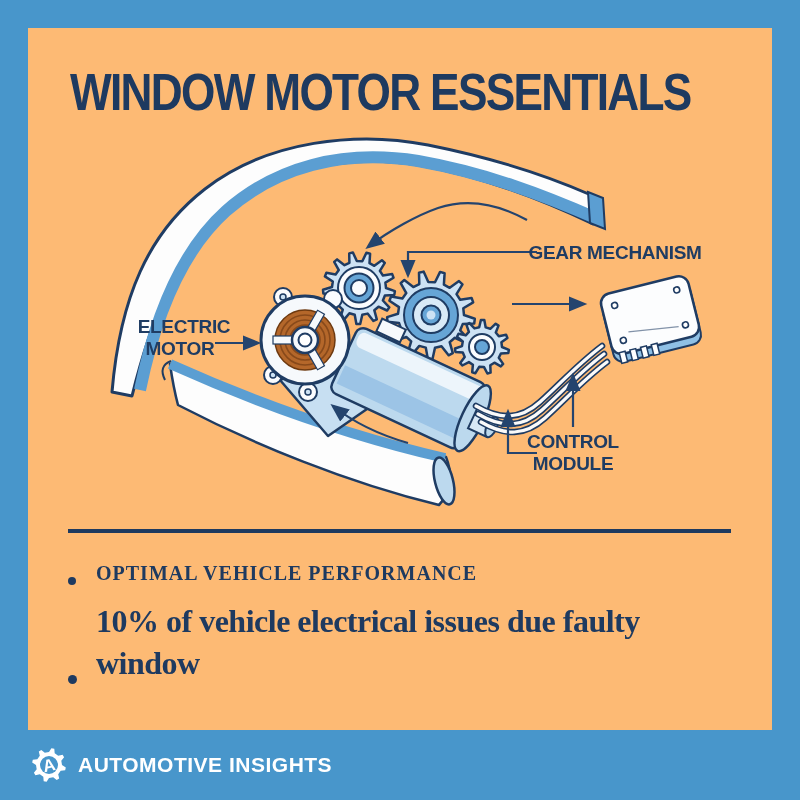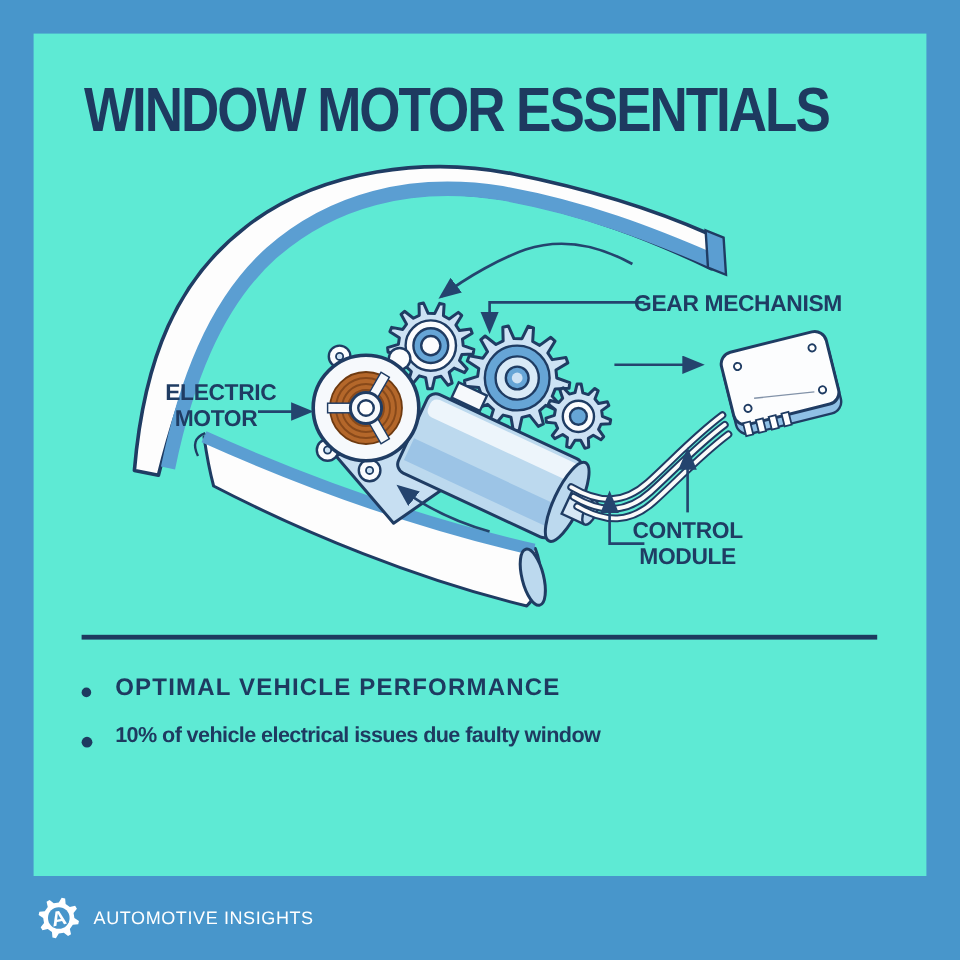--- a/index.html
+++ b/index.html
@@ -3,21 +3,21 @@
 <meta charset="utf-8">
 <style>
   html,body{margin:0;padding:0;}
   body{
     width:800px;height:800px;position:relative;overflow:hidden;
     background:#4896cb;
     font-family:"Liberation Sans", sans-serif;
   }
   .card{
     position:absolute;left:28px;top:28px;width:744px;height:702px;
-    background:#5eead4;
+    background:#fdba74;
   }
   .title{
     position:absolute;left:42px;top:34px;margin:0;z-index:2;
     font-size:52px;font-weight:bold;color:#1e3a60;letter-spacing:-2px;
     transform:scaleX(.85);transform-origin:left center;white-space:nowrap;
   }
   svg.diagram{position:absolute;left:0;top:0;z-index:1;}
   .lbl{
     font-family:"Liberation Sans", sans-serif;font-weight:bold;
     font-size:19px;fill:#1f3c63;letter-spacing:-0.3px;
@@ -28,35 +28,35 @@
   .c-light2{fill:#d9eaf7;stroke:#1f3c63;stroke-width:2;}
   .arrow{stroke:#24446e;stroke-width:2.2;fill:none;}
   .divider{
     position:absolute;left:40px;top:501px;width:663px;height:4px;
     background:#1e3a5f;z-index:2;
   }
   .bullets{
     position:absolute;left:40px;top:534px;width:672px;z-index:2;
     list-style:none;margin:0;padding:0;color:#1e3a60;
   }
-  .bullets li{display:flex;align-items:center;}
+  .bullets li{display:flex;align-items:flex-end;font-family:Liberation Serif, serif;}
   .bullets li + li{margin-top:16px;}
   .dot{flex:0 0 auto;border-radius:50%;background:#1e3a60;}
   .b1-dot{width:8px;height:8px;margin:7px 20px 0 0;}
   .b2-dot{width:9px;height:9px;margin:12px 19px 0 0;}
   .b1{margin:0;font-size:20px;font-weight:bold;letter-spacing:1px;}
-  .b2{margin:0;font-size:18px;font-weight:bold;letter-spacing:-0.5px;line-height:1.3;}
+  .b2{margin:0;font-size:32px;font-weight:bold;letter-spacing:-0.5px;line-height:1.3;}
   .b2 .line{display:block;}
   .b2 .src{font-weight:normal;letter-spacing:-0.3px;}
   .footer{
     position:absolute;left:0;top:730px;width:800px;height:70px;
     display:flex;align-items:center;padding-left:31px;box-sizing:border-box;z-index:2;
   }
   .brand{
-    color:#ffffff;font-weight:normal;font-size:15px;letter-spacing:0.5px;
+    color:#ffffff;font-weight:bold;font-size:21px;letter-spacing:0.5px;
     margin-left:11px;
   }
 </style>
 </head>
 <body>
 
 <div class="card">
 
   <h1 class="title">WINDOW MOTOR ESSENTIALS</h1>
 

